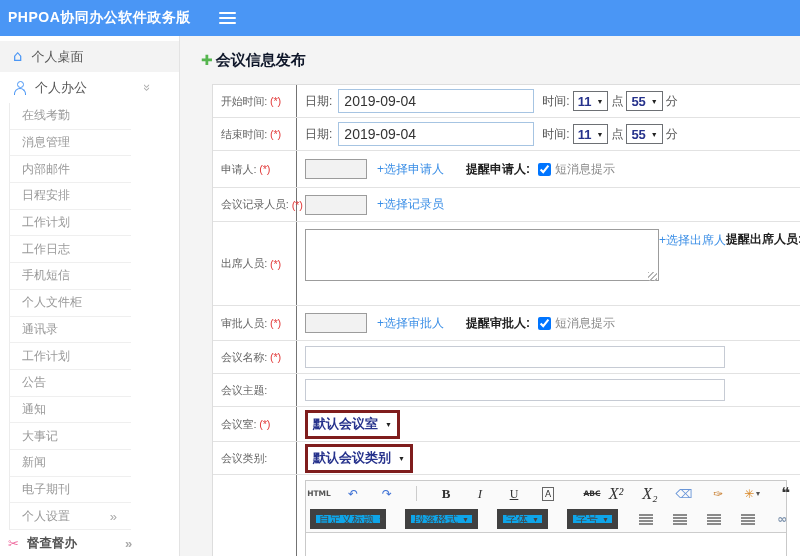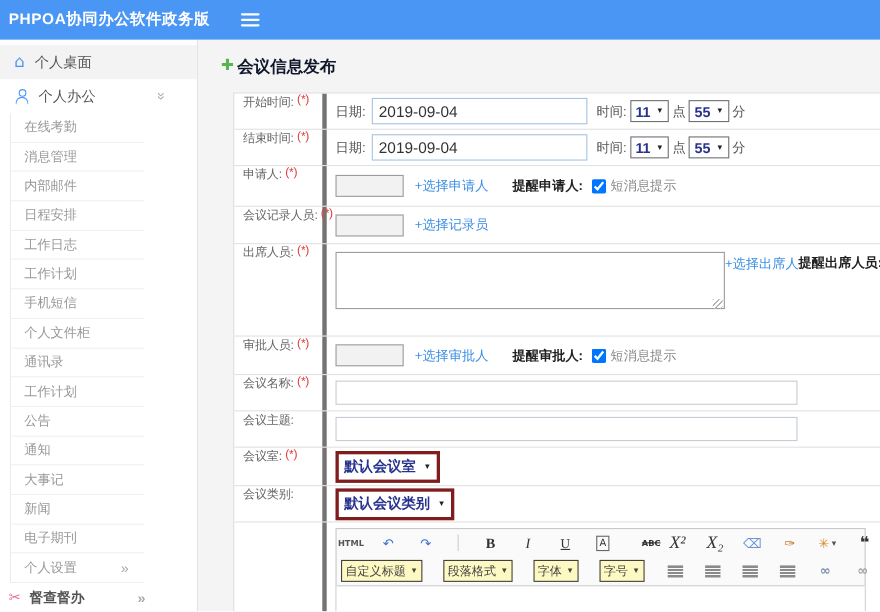--- a/index.html
+++ b/index.html
@@ -33,21 +33,21 @@
 
 .main{position:absolute;top:36px;left:180px;right:0;bottom:0;}
 .title-row{height:48px;display:flex;align-items:center;padding-left:21px;gap:3px;}
 .add-icon{color:#55b54e;font-size:14px;font-weight:bold;font-family:"DejaVu Sans",sans-serif;}
 .page-title{font-size:15px;font-weight:bold;color:#0f172a;}
 
 
 .form{position:absolute;top:48px;left:32px;right:-1px;bottom:-1px;background:#fff;border:1px solid #ddd;overflow:hidden;display:flex;flex-direction:column;}
 .frow{display:flex;border-bottom:1px solid #e2e2e2;flex:none;}
 .frow:last-child{border-bottom:none;flex:1;}
-.flabel{width:84px;flex:none;border-right:4px solid #737373;font-size:11px;color:#666;padding:0 0 0 8px;display:flex;align-items:flex-start;white-space:nowrap;letter-spacing:-.2px;}
+.flabel{width:84px;flex:none;border-right:1px solid #737373;font-size:11px;color:#666;padding:0 0 0 8px;display:flex;align-items:center;white-space:nowrap;letter-spacing:-.2px;}
 .req{color:#e23b3b;margin-left:3px;font-size:11px;}
 .fval{flex:1;display:flex;align-items:center;padding:5px 8px;font-size:12px;color:#555;min-width:0;}
 .fval.col{align-items:flex-start;justify-content:flex-start;}
 .h33{height:33px}.h37{height:37px}.h34{height:34px}.h84{height:84px}.h35{height:35px}
 
 .date-input{width:196px;height:24px;border:1px solid #a6c4e2;font-size:14px;color:#333;padding:0 5px;margin:0 8px 0 6px;outline:none;font-family:"Liberation Sans",sans-serif;}
 .tsel{display:inline-flex;align-items:center;gap:5px;border:1px solid #6d7074;background:#fff;padding:1.5px 4px;margin:0 3px;cursor:pointer;}
 .tsel b{color:#26328c;font-size:13px;font-weight:bold;}
 .tsel .arr,.rsel .arr{font-size:7px;color:#222;line-height:1;}
 .person-input{width:62px;height:20px;border:1px solid #9c9c9c;background:#f2f2f2;padding:0 4px;font-size:12px;outline:none;}
@@ -87,21 +87,21 @@
 .k-page .glyph{display:block;width:11px;height:13px;border:1px solid #aaa;border-radius:1px;background:#fff;}
 .k-screen .glyph{display:block;width:15px;height:11px;border:1px solid #44506e;border-radius:2px;background:linear-gradient(#9cc3f0,#5b8fd8);}
 .k-bars .glyph{display:block;width:14px;height:11px;background:repeating-linear-gradient(#8a8a8a 0 2px,transparent 2px 3px);}
 .k-link .glyph{font-size:12px;color:#7e93ad;font-weight:bold;letter-spacing:-1px;}
 .k-unlink .glyph{font-size:12px;color:#a3a3a3;font-weight:bold;letter-spacing:-1px;}
 .k-img .glyph,.k-imgplus .glyph{display:block;width:16px;height:12px;border:1px solid #9a7a55;border-radius:2px;background:linear-gradient(160deg,#ffd98e 0%,#e8883c 55%,#7c5430 100%);}
 .k-imgplus{position:relative;}
 .k-imgplus:after{content:"";position:absolute;right:0;bottom:1px;width:6px;height:6px;border-radius:50%;background:#59b941;border:1px solid #fff;}
 .k-media .glyph{display:block;width:11px;height:14px;border:1px solid #44506e;border-radius:2px;background:linear-gradient(#7aade8 0 6px,#34405e 6px 7px,#7aade8 7px);}
 .k-table .glyph{font-size:14px;color:#7a9ccc;}
-.tdrop{height:20px;border:1px solid #404040;background:#fef9c3;font-size:11px;color:#444;display:inline-flex;align-items:center;justify-content:space-between;padding:0 3px;margin-right:3px;cursor:pointer;white-space:nowrap;}
+.tdrop{height:20px;border:6px solid #404040;background:#0ea5e9;font-size:11px;color:#444;display:inline-flex;align-items:center;justify-content:space-between;padding:0 3px;margin-right:3px;cursor:pointer;white-space:nowrap;}
 .tdrop .arr{font-size:7px;color:#444;margin-left:4px;}
 .w-title{width:76px}.w-para{width:76px}.w-font{width:76px}.w-size{width:76px}
 .ed-content{height:42px;background:#fff;border-top:1px solid #ccc;}
 </style>
 </head>
 <body>
 
 <div class="page">
 
   <div class="hdr">
@@ -129,24 +129,24 @@
       <div class="sb-sub">
         <span>消息管理</span>
       </div>
       <div class="sb-sub">
         <span>内部邮件</span>
       </div>
       <div class="sb-sub">
         <span>日程安排</span>
       </div>
       <div class="sb-sub">
+        <span>工作计划</span>
+      </div>
+      <div class="sb-sub">
         <span>工作日志</span>
-      </div>
-      <div class="sb-sub">
-        <span>工作计划</span>
       </div>
       <div class="sb-sub">
         <span>手机短信</span>
       </div>
       <div class="sb-sub">
         <span>个人文件柜</span>
       </div>
       <div class="sb-sub">
         <span>通讯录</span>
       </div>

